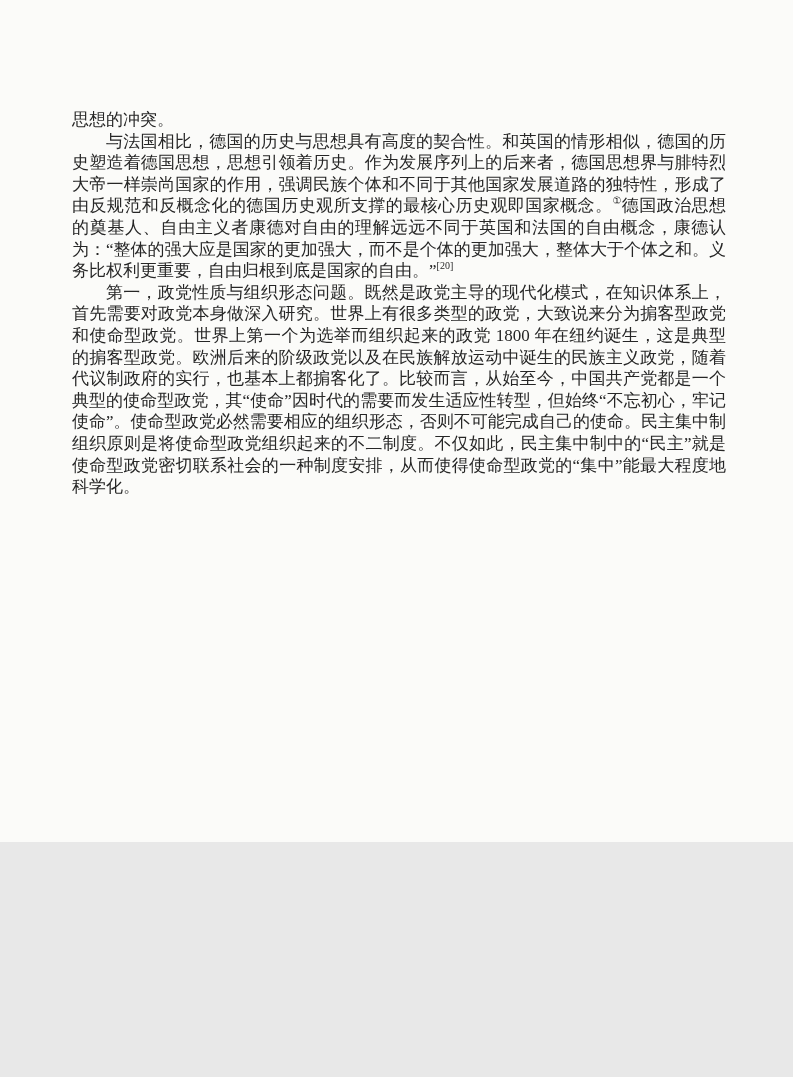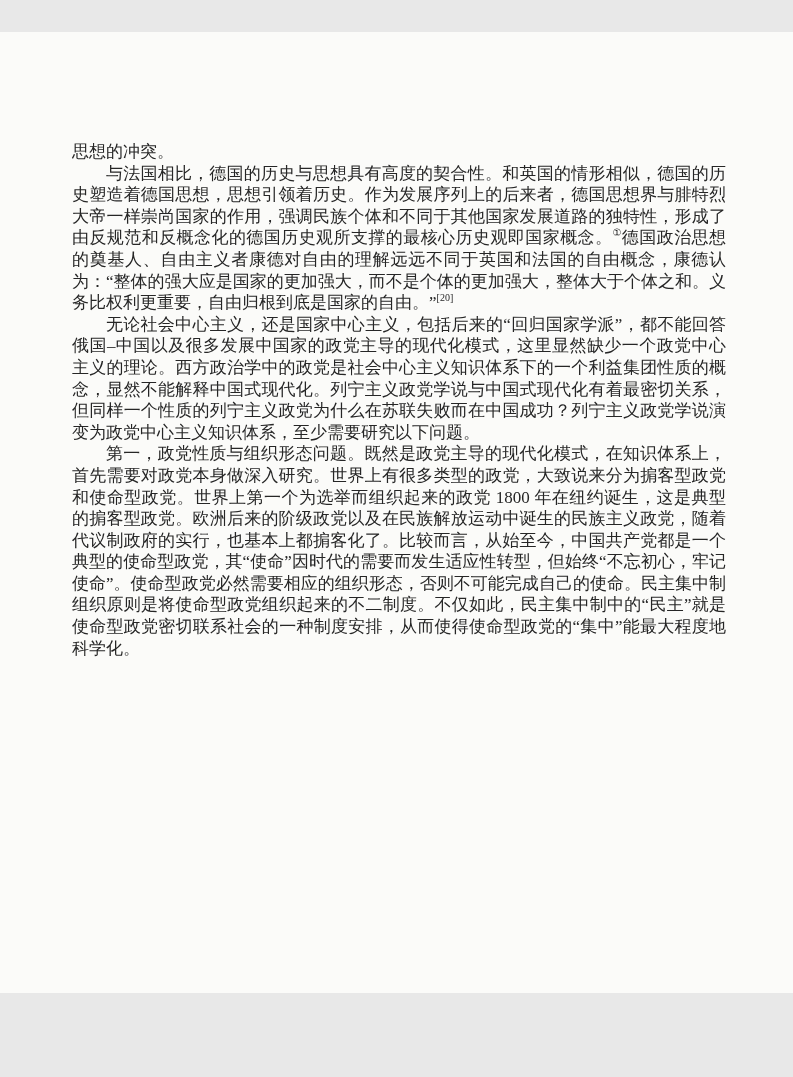--- a/index.html
+++ b/index.html
@@ -3,26 +3,25 @@
 <meta charset="utf-8">
 <style>
   html, body {
     margin: 0;
     padding: 0;
     background: #e8e8e8;
   }
   .page {
     position: relative;
     width: 793px;
-    height: 961px;
+    height: 842px;
     background: #fbfbf9;
     font-family: "Liberation Serif", "DejaVu Serif", serif;
     color: #262626;
     overflow: hidden;
-    margin-top: 32px;
   }
   .body-text {
     position: absolute;
     left: 72px;
     top: 109px;
     width: 654px;
     font-size: 17px;
     line-height: 21.6px;
     text-align: justify;
     text-justify: inter-ideograph;
@@ -76,21 +75,20 @@
   }
 </style>
 </head>
 <body>
 
 <div class="page">
 
   <div class="body-text">
       <p class="">思想的冲突。</p>
       <p class="indent">与法国相比，德国的历史与思想具有高度的契合性。和英国的情形相似，德国的历史塑造着德国思想，思想引领着历史。作为发展序列上的后来者，德国思想界与腓特烈大帝一样崇尚国家的作用，强调民族个体和不同于其他国家发展道路的独特性，形成了由反规范和反概念化的德国历史观所支撑的最核心历史观即国家概念。<sup class="ref">①</sup>德国政治思想的奠基人、自由主义者康德对自由的理解远远不同于英国和法国的自由概念，康德认为：“整体的强大应是国家的更加强大，而不是个体的更加强大，整体大于个体之和。义务比权利更重要，自由归根到底是国家的自由。”<sup class="ref">[20]</sup></p>
-      <p class="indent">无论社会中心主义，还是国家中心主义，包括后来的“回归国家学派”，都不能回答俄国–中国以及很多发展中国家的政党主导的现代化模式，这里显然缺少一个政党中心主义的理论。西方政治学中的政党是社会中心主义知识体系下的一个利益集团性质的概念，显然不能解释中国式现代化。列宁主义政党学说与中国式现代化有着最密切关系，但同样一个性质的列宁主义政党为什么在苏联失败而在中国成功？列宁主义政党学说演变为政党中心主义知识体系，至少需要研究以下问题。</p>
       <p class="indent">第一，政党性质与组织形态问题。既然是政党主导的现代化模式，在知识体系上，首先需要对政党本身做深入研究。世界上有很多类型的政党，大致说来分为掮客型政党和使命型政党。世界上第一个为选举而组织起来的政党 1800 年在纽约诞生，这是典型的掮客型政党。欧洲后来的阶级政党以及在民族解放运动中诞生的民族主义政党，随着代议制政府的实行，也基本上都掮客化了。比较而言，从始至今，中国共产党都是一个典型的使命型政党，其“使命”因时代的需要而发生适应性转型，但始终“不忘初心，牢记使命”。使命型政党必然需要相应的组织形态，否则不可能完成自己的使命。民主集中制组织原则是将使命型政党组织起来的不二制度。不仅如此，民主集中制中的“民主”就是使命型政党密切联系社会的一种制度安排，从而使得使命型政党的“集中”能最大程度地科学化。</p>
     </div>
 
   <div class="footnote-rule"></div>
 
   <p class="footnote"><span class="fn-marker">①</span><span>参见伊格尔斯《德国的历史观》第一章导论，彭刚，顾杭译. 南京：译林出版社，2006 年版。</span></p>
 
   <div class="page-number">· 14 ·</div>
 
 </div>

